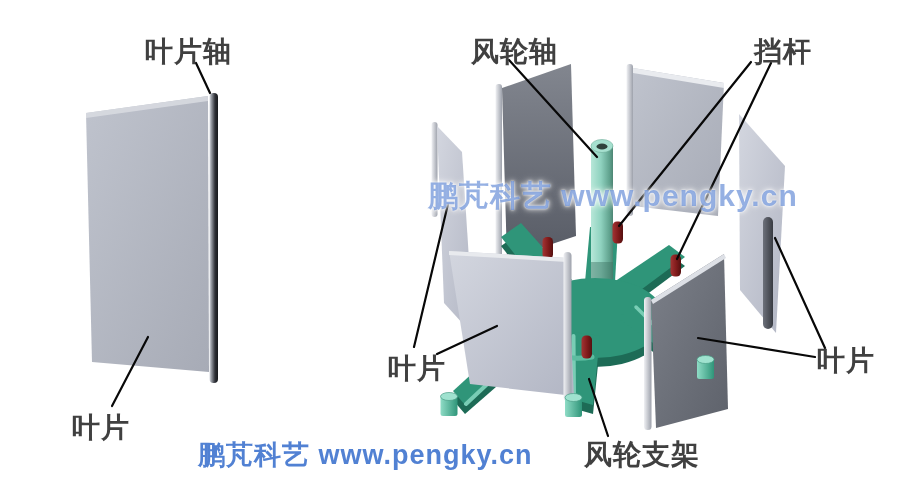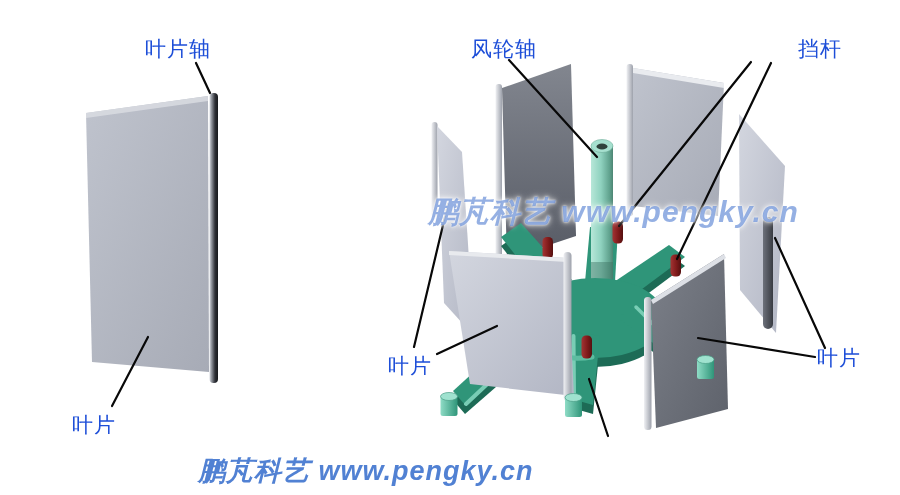--- a/index.html
+++ b/index.html
@@ -2,25 +2,25 @@
 <html><head>
 <meta charset="utf-8">
 <style>
   html,body{margin:0;padding:0;background:#fff;}
   #canvas{
     position:relative;width:900px;height:495px;background:#fff;overflow:hidden;
     font-family:"Liberation Sans","DejaVu Sans",sans-serif;
   }
   #scene{position:absolute;left:0;top:0;}
   .lbl{
-    position:absolute;color:#1d4ed8;font-size:21px;font-weight:400;
+    position:absolute;color:#404040;font-size:28px;font-weight:700;
     white-space:nowrap;letter-spacing:1px;line-height:1;
   }
   .wm{
-    position:absolute;font-style:italic;font-weight:bold;white-space:nowrap;line-height:1;margin-top:16px;
+    position:absolute;font-weight:bold;white-space:nowrap;line-height:1;
   }
   .wm-center{
     left:428px;top:181px;font-size:30px;
     color:rgba(62,112,204,0.55);
     text-shadow:0 0 2px rgba(255,255,255,0.95),0 0 5px rgba(255,255,255,0.85),0 0 8px rgba(255,255,255,0.6);
     letter-spacing:1px;
   }
   .wm-bottom{
     left:198px;top:442px;font-size:27px;color:#5181d3;letter-spacing:1px;
   }
@@ -178,20 +178,21 @@
       <line x1="825" y1="348" x2="775" y2="238"></line>
       <line x1="815" y1="357" x2="698" y2="338"></line>
       <line x1="608" y1="436" x2="589" y2="379"></line>
     </g>
   </svg>
 
   <div class="lbl" style="left:145px;top:38px">叶片轴</div>
   <div class="lbl" style="left:72px;top:414px">叶片</div>
 
   <div class="lbl" style="left:471px;top:38px">风轮轴</div>
-  <div class="lbl" style="left:798px;top:38px">挡杆</div>
+  <div class="lbl" style="left:754px;top:38px">挡杆</div>
   <div class="lbl" style="left:388px;top:355px">叶片</div>
   <div class="lbl" style="left:817px;top:347px">叶片</div>
+  <div class="lbl" style="left:584px;top:441px">风轮支架</div>
 
   <div class="wm wm-center">鹏芃科艺 www.pengky.cn</div>
   <div class="wm wm-bottom">鹏芃科艺 www.pengky.cn</div>
 
 </div>
 
 </body></html>

